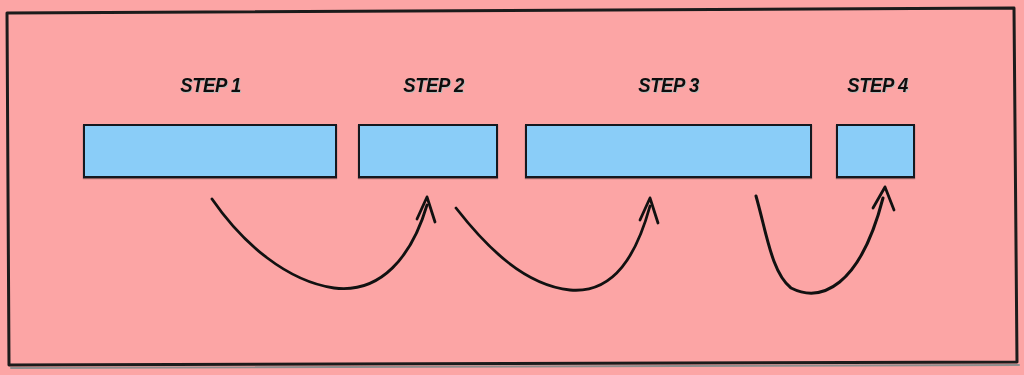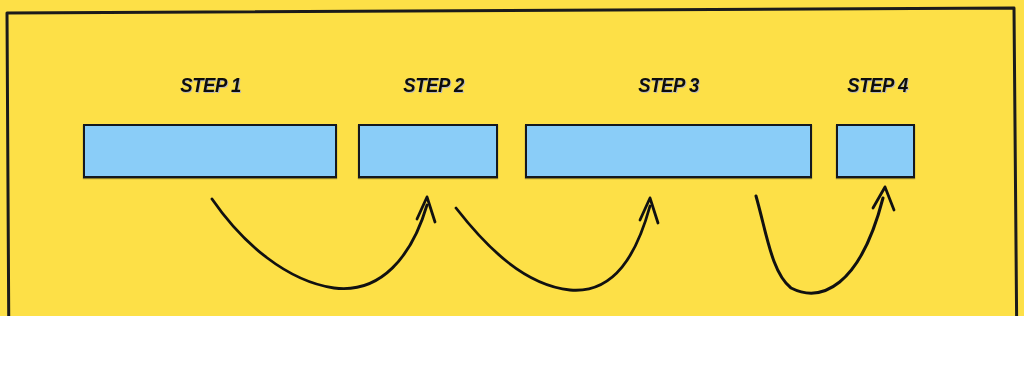--- a/index.html
+++ b/index.html
@@ -7,22 +7,22 @@
     margin: 0;
     padding: 0;
     background: #ffffff;
   }
   body {
     font-family: "Liberation Sans", sans-serif;
   }
   #canvas {
     position: relative;
     width: 1024px;
-    height: 316px;
-    background: #fde047;
+    height: 375px;
+    background: #fca5a5;
     overflow: hidden;
   }
   #scene {
     position: absolute;
     inset: 0;
     width: 1024px;
     height: 375px;
   }
   .step-label {
     position: absolute;

